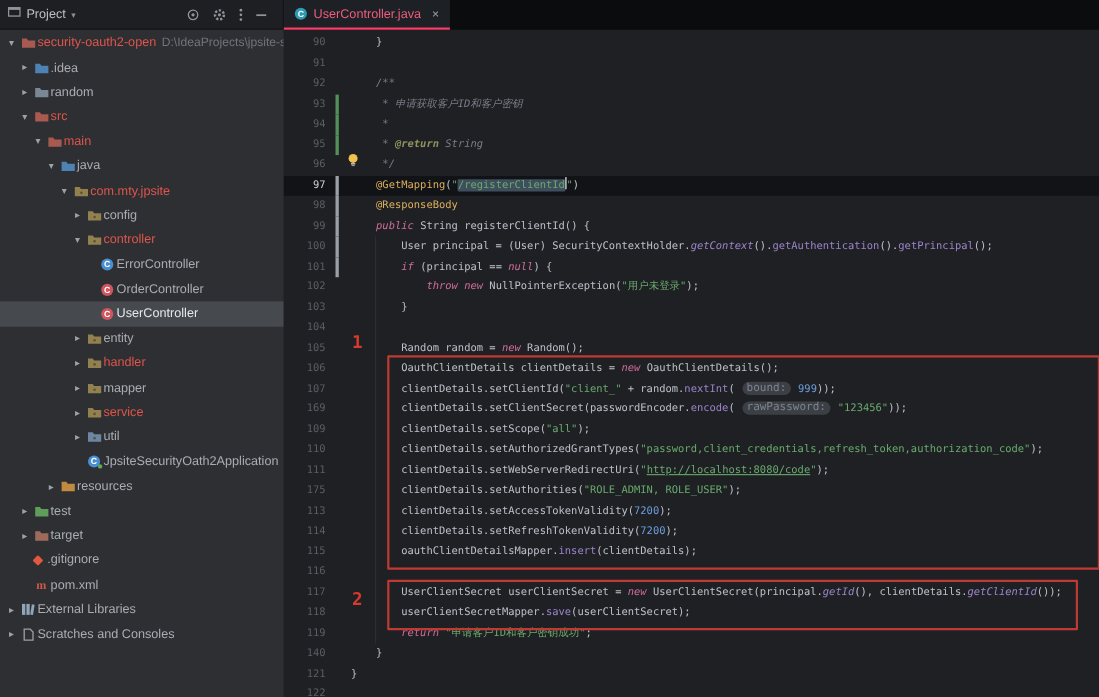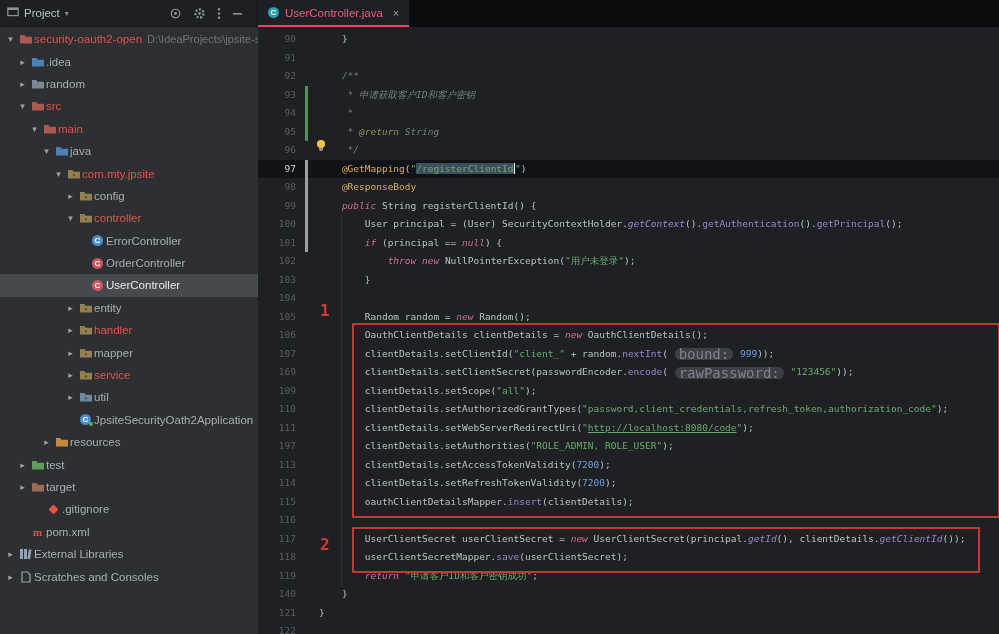--- a/index.html
+++ b/index.html
@@ -41,21 +41,21 @@
   .crow{height:18.5px;line-height:18.5px;display:flex;position:relative}
   .crow.cur{background:#121317}
   .ln{width:38px;text-align:right;padding-right:9px;color:#5a5e64;flex:none}
   .crow.cur .ln{color:#ced1d4}
   .vcsbar{position:absolute;left:47px;top:0;bottom:0;width:3px}
   .txt{padding-left:14px;flex:none;white-space:pre}
   .guide{position:absolute;left:83px;width:1px;background:#2c3036;z-index:1}
   .bulb{position:absolute;left:57px;top:112px;z-index:4}
   .sel{background:#3f4e5c;border-radius:1px}
   .caret{display:inline-block;width:1.5px;height:11px;background:#fff;vertical-align:middle;margin-top:-2px}
-  .hint{background:#3c4046;color:#7d838d;border-radius:6px;padding:0 4px;font-size:14px;display:inline-block;
+  .hint{background:#3c4046;color:#7d838d;border-radius:6px;padding:0 4px;font-size:10px;display:inline-block;
         line-height:12px;vertical-align:middle;margin:0 1px}
   .annbox{position:absolute;border:2px solid var(--ann-box);z-index:9;pointer-events:none;border-radius:1px}
   .annlabel{position:absolute;color:var(--ann-label);font-weight:bold;font-size:16px;z-index:9}
 </style>
 </head>
 <body style="--tab-underline: #fd3a66; --tab-text: #ee5d7d; --tree-red: #e0544c; --ann-box: #bf3a34; --ann-label: #d63a2e;">
 
 <div class="proj-header">
   <span>
     <svg width="12" height="11" viewBox="0 0 12 11">
@@ -285,21 +285,21 @@
     </div>
     <div class="trow" style="padding-left: 16px;">
       <span class="arrow">▸</span>
       <span class="ticon">
         <svg width="14" height="12" viewBox="0 0 14 12">
           <path d="M1 2h4.3l1.3 1.8H13v6.7H1z" fill="#9e6a5a"></path>
         </svg>
       </span>
       <span class="tlabel">target</span>
     </div>
-    <div class="trow" style="padding-left: 32px;">
+    <div class="trow" style="padding-left: 13px;">
       <span class="arrow"></span>
       <span class="ticon">
         <span class="ic-git" style="background:#e0593f"></span>
       </span>
       <span class="tlabel">.gitignore</span>
     </div>
     <div class="trow" style="padding-left: 16px;">
       <span class="arrow"></span>
       <span class="ticon">
         <span class="ic-maven" style="color:#d05848">m</span>
@@ -349,21 +349,21 @@
         <span class="txt"><span style="color: rgb(120, 126, 135); font-style: italic;">     * 申请获取客户ID和客户密钥</span></span>
       </div>
       <div class="crow">
         <span class="ln">94</span>
         <div class="vcsbar" style="background: rgb(84, 145, 89);"></div>
         <span class="txt"><span style="color: rgb(120, 126, 135); font-style: italic;">     *</span></span>
       </div>
       <div class="crow">
         <span class="ln">95</span>
         <div class="vcsbar" style="background: rgb(84, 145, 89);"></div>
-        <span class="txt"><span style="color: rgb(120, 126, 135); font-style: italic;">     * </span><span style="color: rgb(144, 144, 94); font-style: italic;">@return</span><span style="color: rgb(120, 126, 135); font-style: italic;"> String</span></span>
+        <span class="txt"><span style="color: rgb(120, 126, 135); font-style: italic;">     * </span><span style="color: rgb(144, 144, 94); font-style: italic; font-weight: bold;">@return</span><span style="color: rgb(120, 126, 135); font-style: italic;"> String</span></span>
       </div>
       <div class="crow">
         <span class="ln">96</span>
         <span class="txt"><span style="color: rgb(120, 126, 135); font-style: italic;">     */</span></span>
       </div>
       <div class="crow cur">
         <span class="ln">97</span>
         <div class="vcsbar" style="background: rgb(154, 160, 166);"></div>
         <span class="txt"><span style="color: rgb(188, 192, 201);">    </span><span style="color: rgb(220, 175, 94);">@GetMapping</span><span style="color: rgb(188, 192, 201);">(</span><span style="color: rgb(105, 170, 110);">"</span><span class="sel" style="color: rgb(105, 170, 110); background: rgb(63, 78, 92);">/registerClientId</span><span class="caret" style="background: rgb(255, 255, 255);"></span><span style="color: rgb(105, 170, 110);">"</span><span style="color: rgb(188, 192, 201);">)</span></span>
       </div>
@@ -421,21 +421,21 @@
       </div>
       <div class="crow">
         <span class="ln">110</span>
         <span class="txt"><span style="color: rgb(188, 192, 201);">        clientDetails.setAuthorizedGrantTypes(</span><span style="color: rgb(105, 170, 110);">"password,client_credentials,refresh_token,authorization_code"</span><span style="color: rgb(188, 192, 201);">);</span></span>
       </div>
       <div class="crow">
         <span class="ln">111</span>
         <span class="txt"><span style="color: rgb(188, 192, 201);">        clientDetails.setWebServerRedirectUri(</span><span style="color: rgb(105, 170, 110);">"</span><span style="color: rgb(105, 170, 110); text-decoration: underline;">http://localhost:8080/code</span><span style="color: rgb(105, 170, 110);">"</span><span style="color: rgb(188, 192, 201);">);</span></span>
       </div>
       <div class="crow">
-        <span class="ln">197</span>
+        <span class="ln">175</span>
         <span class="txt"><span style="color: rgb(188, 192, 201);">        clientDetails.setAuthorities(</span><span style="color: rgb(105, 170, 110);">"ROLE_ADMIN, ROLE_USER"</span><span style="color: rgb(188, 192, 201);">);</span></span>
       </div>
       <div class="crow">
         <span class="ln">113</span>
         <span class="txt"><span style="color: rgb(188, 192, 201);">        clientDetails.setAccessTokenValidity(</span><span style="color: rgb(109, 158, 220);">7200</span><span style="color: rgb(188, 192, 201);">);</span></span>
       </div>
       <div class="crow">
         <span class="ln">114</span>
         <span class="txt"><span style="color: rgb(188, 192, 201);">        clientDetails.setRefreshTokenValidity(</span><span style="color: rgb(109, 158, 220);">7200</span><span style="color: rgb(188, 192, 201);">);</span></span>
       </div>

